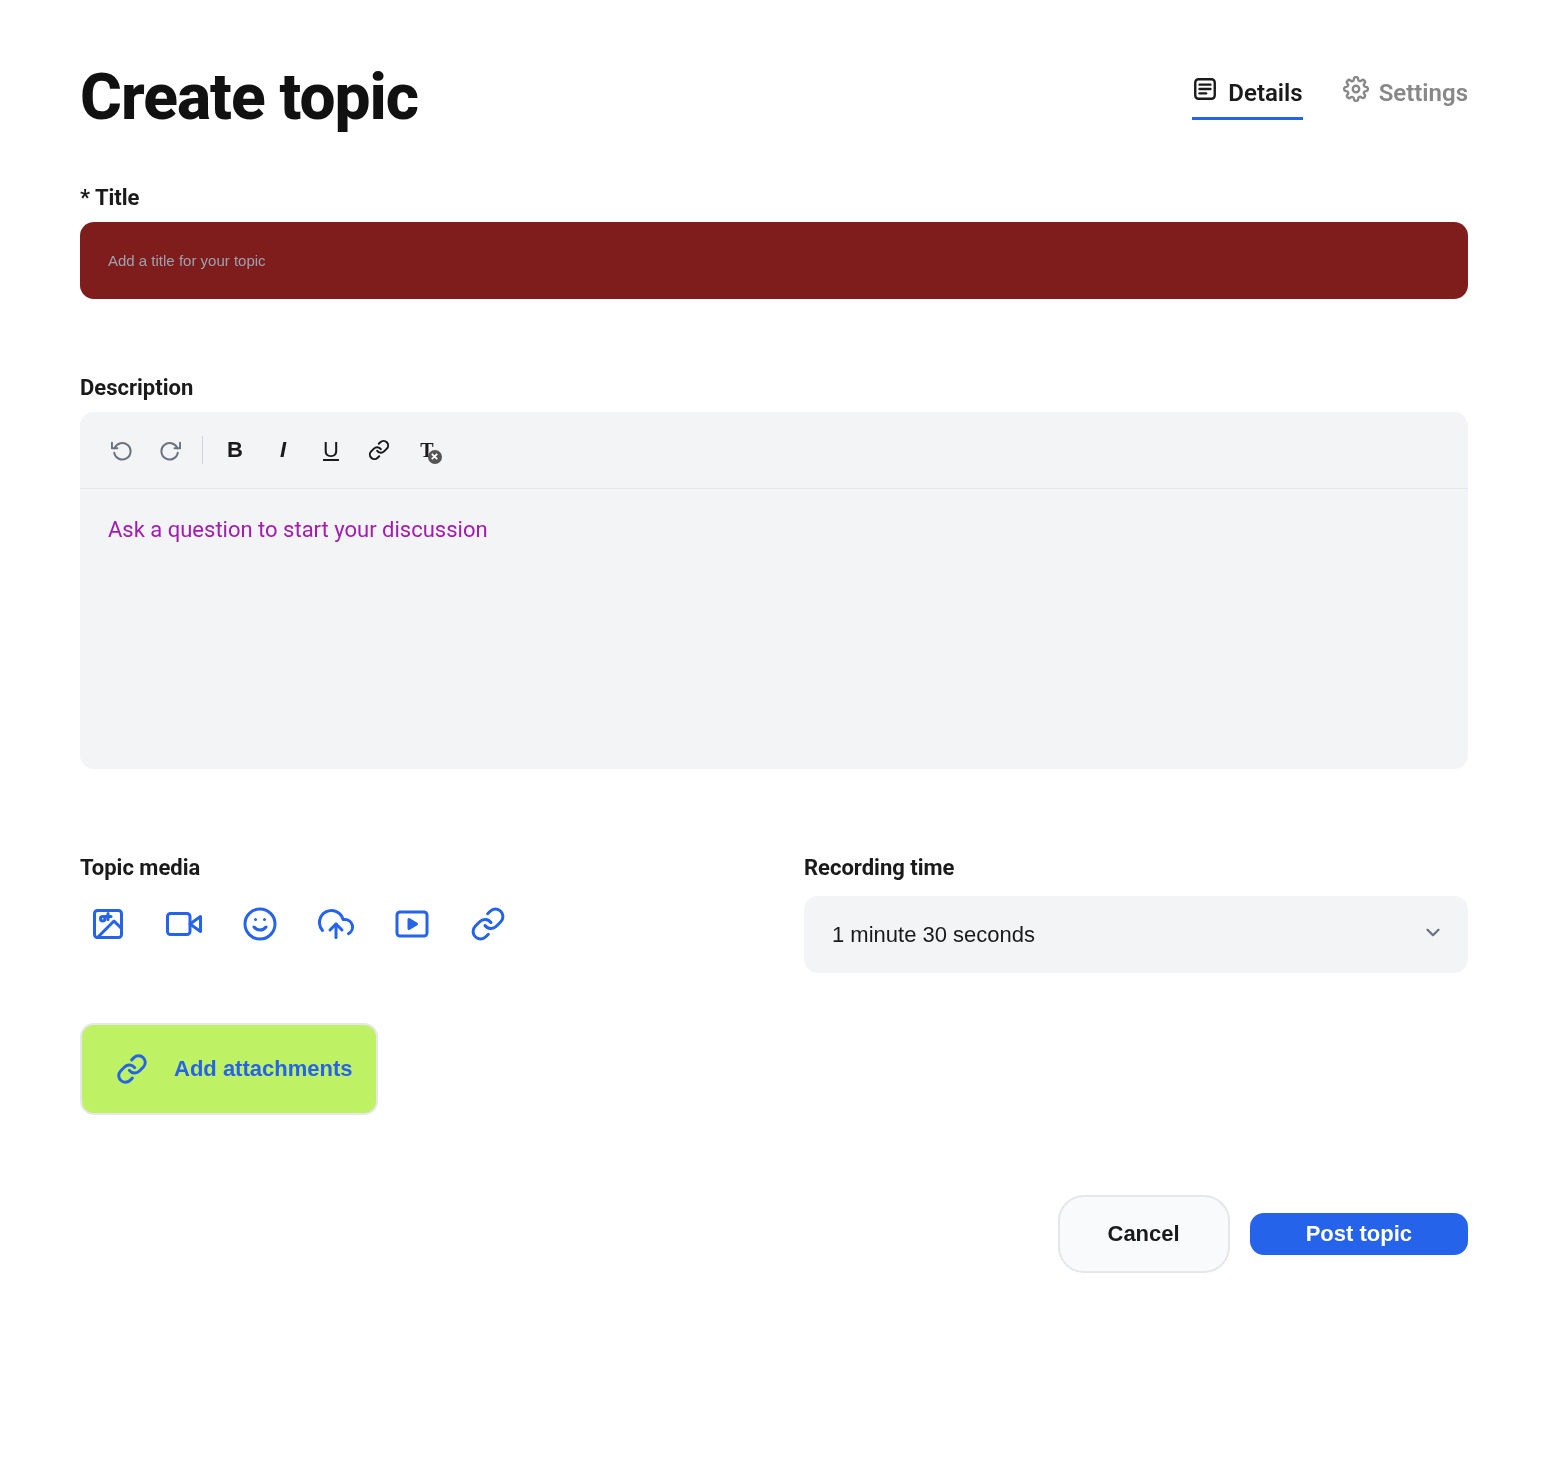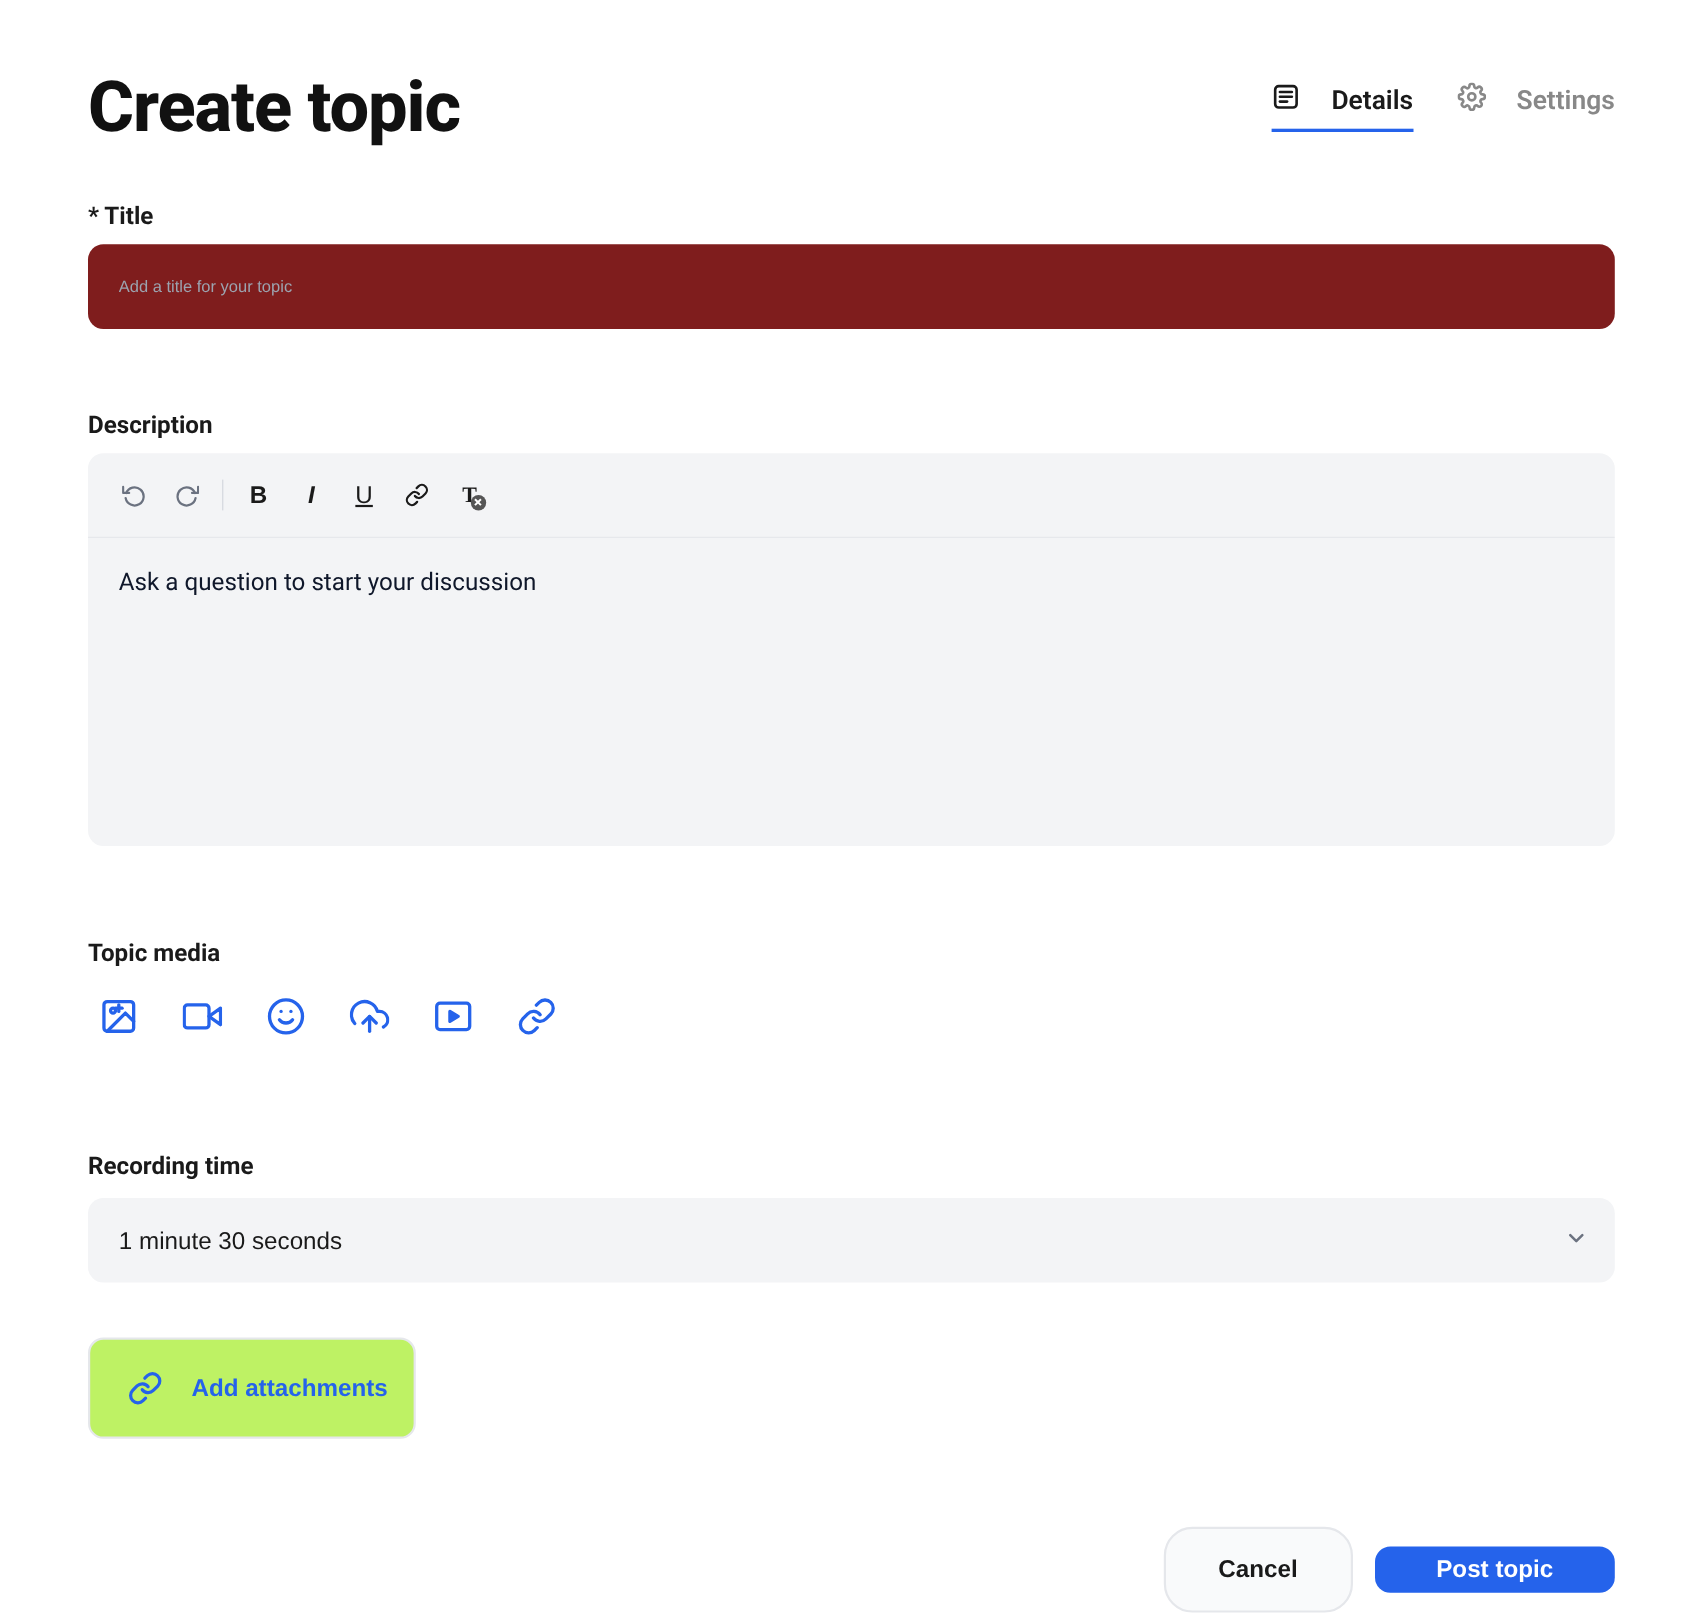--- a/index.html
+++ b/index.html
@@ -32,22 +32,22 @@
     }
 
     .header-tabs {
       display: flex;
       align-items: center;
       gap: 40px;
     }
 
     .tab {
       display: flex;
-      align-items: center;
-      gap: 28px;
+      align-items: flex-end;
+      gap: 10px;
       font-size: 24px;
       font-weight: 600;
       color: #888888;
       cursor: pointer;
       padding-bottom: 10px;
       border-bottom: 3px solid transparent;
     }
 
     .tab.active {
       color: #1a1a1a;
@@ -154,21 +154,21 @@
 
     .editor-body {
       min-height: 280px;
       padding: 28px;
       font-size: 22px;
       color: #9ca3af;
     }
 
     .two-col {
       display: grid;
-      grid-template-columns: 1fr;
+      grid-template-columns: 1fr 1fr;
       gap: 60px;
       margin-bottom: 50px;
     }
 
     .media-icons {
       display: flex;
       align-items: center;
       gap: 20px;
       margin-top: 16px;
     }
@@ -351,21 +351,21 @@
           <span style="position:absolute; bottom:-2px; right:-8px; width:14px; height:14px; background:#555; border-radius:50%; display:flex; align-items:center; justify-content:center;">
             <svg width="9" height="9" viewBox="0 0 10 10" fill="white">
               <line x1="2" y1="2" x2="8" y2="8" stroke="white" stroke-width="2"></line>
               <line x1="8" y1="2" x2="2" y2="8" stroke="white" stroke-width="2"></line>
             </svg>
           </span>
         </span>
       </button>
     </div>
     <div class="editor-body" contenteditable="true" style="">
-      <span style="color:#0f172a;">Ask a question to start your discussion</span>
+      <span style="color:#a21caf;">Ask a question to start your discussion</span>
     </div>
   </div>
 </div>
 
 <div class="two-col">
 
   <div>
     <div class="section-label">Topic media</div>
     <div class="media-icons">
 

